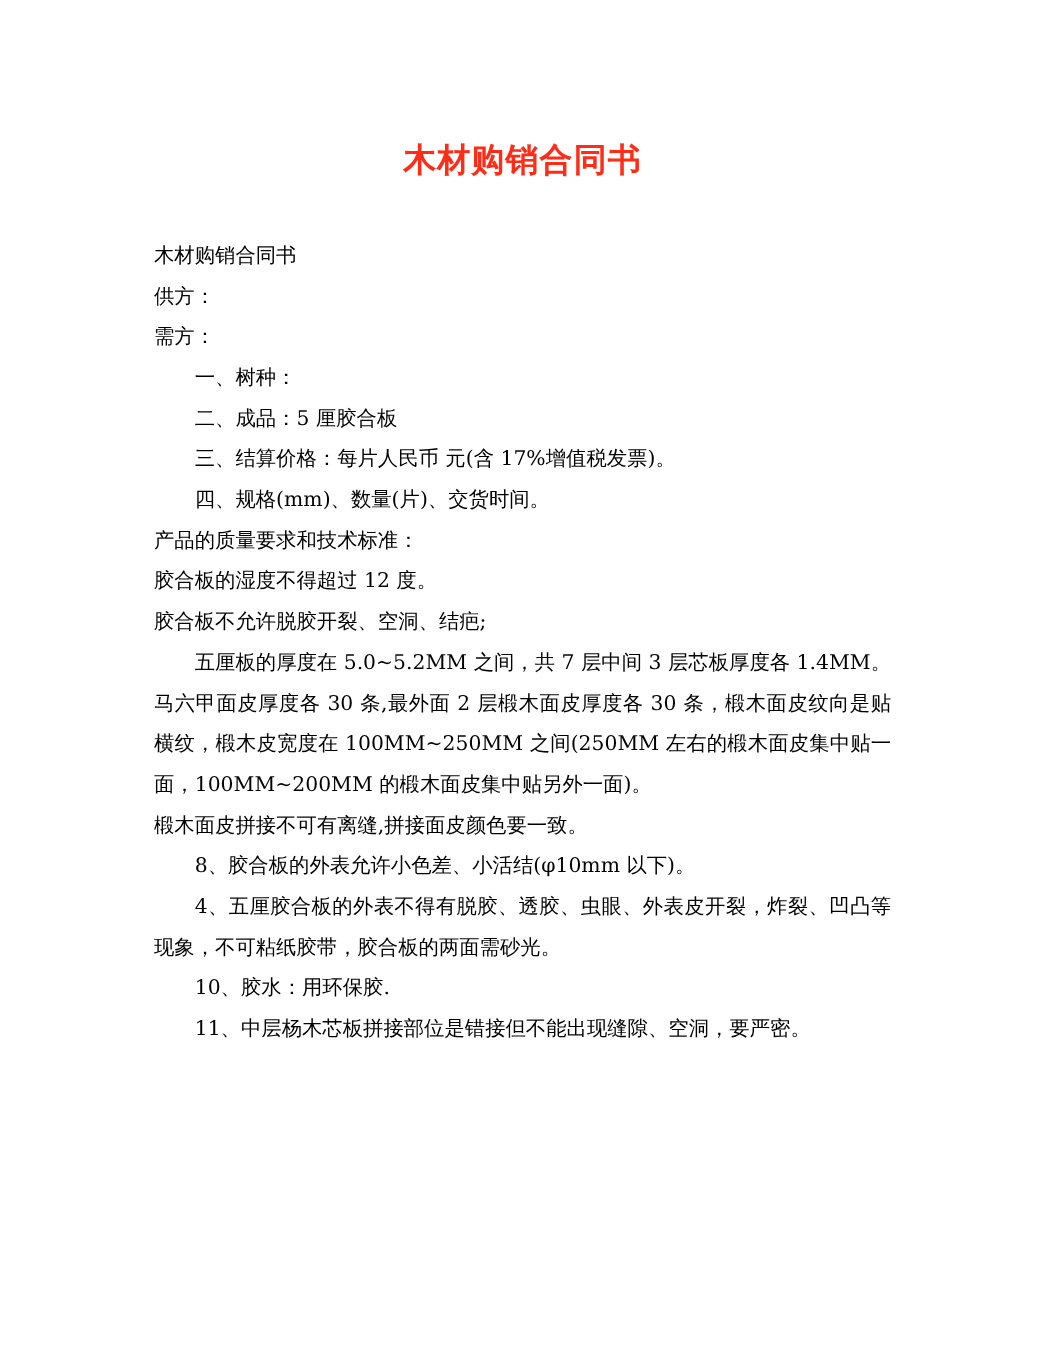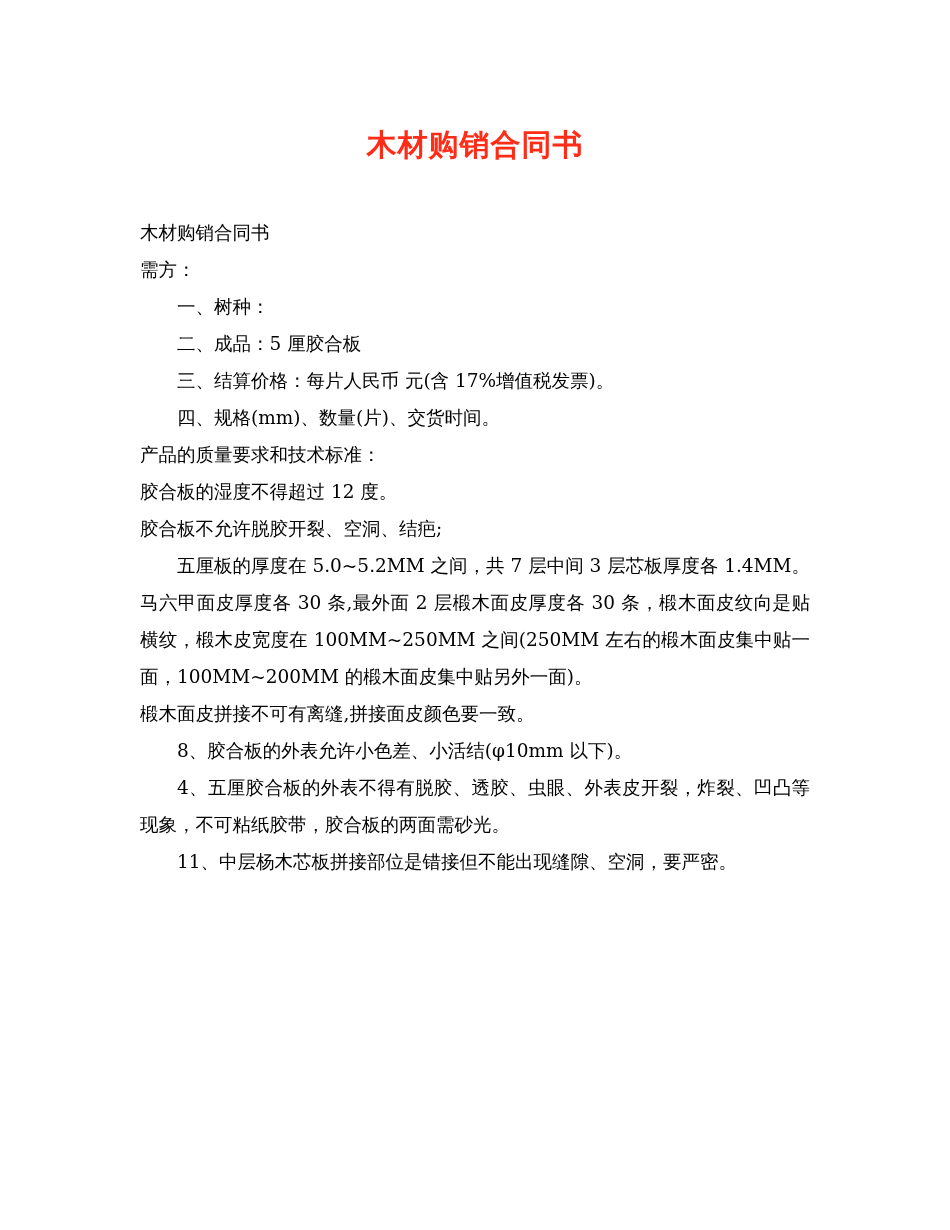--- a/index.html
+++ b/index.html
@@ -51,27 +51,29 @@
     text-indent: 0;
   }
 </style>
 </head>
 <body>
 
 <div class="page">
   <h1 class="doc-title">木材购销合同书</h1>
   <div class="body-block">
     <p class="para noindent">木材购销合同书</p>
+    <p class="para noindent">供方：</p>
     <p class="para noindent">需方：</p>
     <p class="para indent">一、树种：</p>
     <p class="para indent">二、成品：5 厘胶合板</p>
     <p class="para indent">三、结算价格：每片人民币 元(含 17%增值税发票)。</p>
     <p class="para indent">四、规格(mm)、数量(片)、交货时间。</p>
     <p class="para noindent">产品的质量要求和技术标准：</p>
     <p class="para noindent">胶合板的湿度不得超过 12 度。</p>
     <p class="para noindent">胶合板不允许脱胶开裂、空洞、结疤;</p>
     <p class="para indent">五厘板的厚度在 5.0~5.2MM 之间，共 7 层中间 3 层芯板厚度各 1.4MM。马六甲面皮厚度各 30 条,最外面 2 层椴木面皮厚度各 30 条，椴木面皮纹向是贴横纹，椴木皮宽度在 100MM~250MM 之间(250MM 左右的椴木面皮集中贴一面，100MM~200MM 的椴木面皮集中贴另外一面)。</p>
     <p class="para noindent">椴木面皮拼接不可有离缝,拼接面皮颜色要一致。</p>
     <p class="para indent">8、胶合板的外表允许小色差、小活结(φ10mm 以下)。</p>
     <p class="para indent">4、五厘胶合板的外表不得有脱胶、透胶、虫眼、外表皮开裂，炸裂、凹凸等现象，不可粘纸胶带，胶合板的两面需砂光。</p>
+    <p class="para indent">10、胶水：用环保胶.</p>
     <p class="para indent">11、中层杨木芯板拼接部位是错接但不能出现缝隙、空洞，要严密。</p>
   </div>
 </div>
 
 </body></html>

